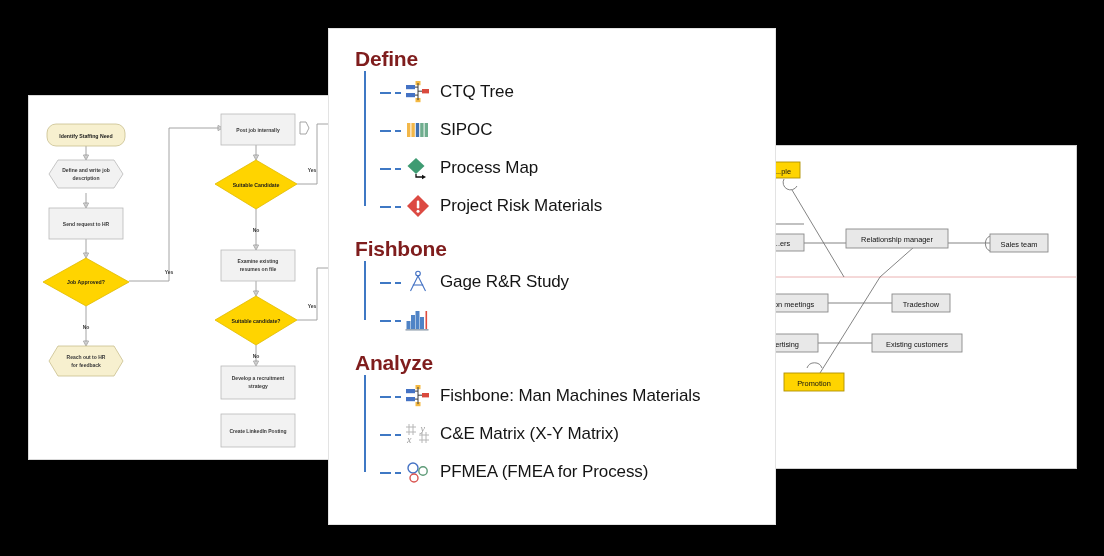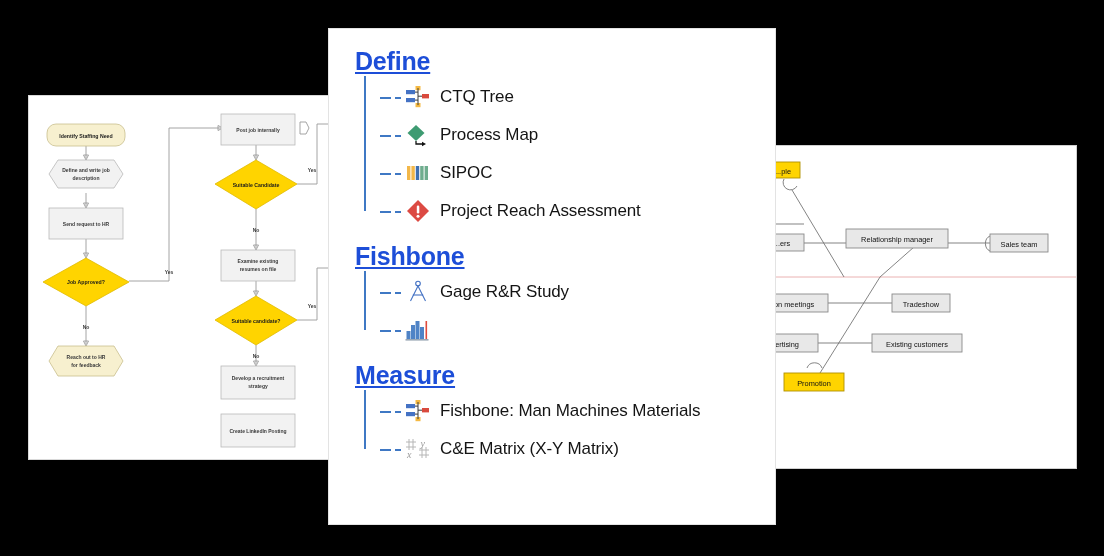--- a/index.html
+++ b/index.html
@@ -32,22 +32,22 @@
   .fb-txt{font-family:"Liberation Sans",sans-serif;font-size:7.4px;
           fill:#111;text-anchor:middle;}
   .fb-line{stroke:#6e6e6e;stroke-width:.85;fill:none;}
   .fb-spine{stroke:#e8a9a9;stroke-width:.9;fill:none;}
   .fb-gut{stroke:#9a9a9a;stroke-width:.9;fill:none;}
 
   
   #tools-panel{left:328px;top:28px;width:448px;height:497px;
                border:1px solid #e3e3e3;}
   .tools-inner{padding:18px 0 0 26px;}
-  .sec-head{font-size:25px;font-weight:bold;color:#1d4ed8;
-            letter-spacing:-.2px;margin:0 0 2px 0;text-decoration:underline;}
+  .sec-head{font-size:21px;font-weight:bold;color:#7f1d1d;
+            letter-spacing:-.2px;margin:0 0 2px 0;}
   .sec-head.measure{margin-top:12px;}
   .sec-head.analyze{margin-top:12px;}
   .tree{position:relative;padding-left:16px;}
   .tree-item{position:relative;height:38px;display:flex;align-items:center;}
   
   .tree::before{content:"";position:absolute;left:9px;top:-2px;bottom:19px;
       width:0;border-left:2.4px solid #3f78c4;}
   
   .tree-item::before{content:"";position:absolute;left:9px;top:50%;
       width:11px;height:0;border-top:2.4px solid #3f78c4;}
@@ -258,50 +258,50 @@
             <rect x="17" y="10" width="7" height="4.4" fill="#D94A3D"></rect>
             <path d="M10,8.1 H13 M10,16.1 H13 M13,4.1 V21.1 M13,12.2 H17" stroke="#3a3a3a" stroke-width="1" fill="none"></path>
           </svg>
         </span>
         <span class="tool-label">CTQ Tree</span>
       </div>
 
       <div class="tree-item">
         <span class="ic">
           <svg width="26" height="26" viewBox="0 0 26 26">
-            <polygon points="11,3 19.5,11 11,19 2.5,11" fill="#3E9B72"></polygon>
-            <path d="M11,19 L11,22 L18,22" stroke="#111" stroke-width="1.3" fill="none"></path>
-            <path d="M17,19.8 L21,22 L17,24.2 Z" fill="#111"></path>
-          </svg>
-        </span>
-        <span class="tool-label">Process Map</span>
-      </div>
-
-      <div class="tree-item">
-        <span class="ic">
-          <svg width="26" height="26" viewBox="0 0 26 26">
             <rect x="2" y="6" width="3.4" height="14" fill="#F2B749"></rect>
             <rect x="6.4" y="6" width="3.4" height="14" fill="#F2B749"></rect>
             <rect x="10.8" y="6" width="3.4" height="14" fill="#3E6FB0"></rect>
             <rect x="15.2" y="6" width="3.4" height="14" fill="#6FAD8E"></rect>
             <rect x="19.6" y="6" width="3.4" height="14" fill="#6FAD8E"></rect>
           </svg>
         </span>
         <span class="tool-label">SIPOC</span>
       </div>
 
       <div class="tree-item">
         <span class="ic">
           <svg width="26" height="26" viewBox="0 0 26 26">
+            <polygon points="11,3 19.5,11 11,19 2.5,11" fill="#3E9B72"></polygon>
+            <path d="M11,19 L11,22 L18,22" stroke="#111" stroke-width="1.3" fill="none"></path>
+            <path d="M17,19.8 L21,22 L17,24.2 Z" fill="#111"></path>
+          </svg>
+        </span>
+        <span class="tool-label">Process Map</span>
+      </div>
+
+      <div class="tree-item">
+        <span class="ic">
+          <svg width="26" height="26" viewBox="0 0 26 26">
             <polygon points="13,2 24,13 13,24 2,13" fill="#DC4A43"></polygon>
             <rect x="11.8" y="7.5" width="2.5" height="8" rx="1.2" fill="#fff"></rect>
             <circle cx="13" cy="18.3" r="1.5" fill="#fff"></circle>
           </svg>
         </span>
-        <span class="tool-label">Project Reach Assessment</span>
+        <span class="tool-label">Project Risk Materials</span>
       </div>
     </div>
 
     <div class="sec-head measure">Fishbone</div>
     <div class="tree">
 
       <div class="tree-item">
         <span class="ic">
           <svg width="26" height="26" viewBox="0 0 26 26">
             <circle cx="13" cy="4.5" r="2.3" fill="none" stroke="#4472C4" stroke-width="1.1"></circle>
@@ -319,21 +319,21 @@
             <rect x="6" y="8" width="4" height="14" fill="#4F83C6"></rect>
             <rect x="10.5" y="4" width="4" height="18" fill="#4F83C6"></rect>
             <rect x="15" y="10" width="4" height="12" fill="#4F83C6"></rect>
             <rect x="20.5" y="4" width="1.6" height="18" fill="#E04B3C"></rect>
             <rect x="0.5" y="22" width="23" height="1.6" fill="#9aa7b5"></rect>
           </svg>
         </span>
       </div>
     </div>
 
-    <div class="sec-head analyze">Measure</div>
+    <div class="sec-head analyze">Analyze</div>
     <div class="tree">
 
       <div class="tree-item">
         <span class="ic">
           <svg width="26" height="26" viewBox="0 0 26 26">
             <rect x="1" y="6" width="9" height="4.2" fill="#4472C4"></rect>
             <rect x="1" y="14" width="9" height="4.2" fill="#4472C4"></rect>
             <rect x="10.5" y="2" width="5" height="4.2" fill="#F5B942"></rect>
             <rect x="10.5" y="19" width="5" height="4.2" fill="#F5B942"></rect>
             <rect x="17" y="10" width="7" height="4.4" fill="#D94A3D"></rect>
@@ -350,16 +350,26 @@
               <path d="M1,6 H11 M1,11 H11 M4,3 V14 M8,3 V14"></path>
               <path d="M14,14 H24 M14,19 H24 M17,11 V22 M21,11 V22"></path>
             </g>
             <text x="15.5" y="11" font-family="Liberation Serif, serif" font-size="10" font-style="italic" fill="#9a9a9a">y</text>
             <text x="2" y="22" font-family="Liberation Serif, serif" font-size="10" font-style="italic" fill="#9a9a9a">x</text>
           </svg>
         </span>
         <span class="tool-label">C&amp;E Matrix (X-Y Matrix)</span>
       </div>
 
+      <div class="tree-item">
+        <span class="ic">
+          <svg width="26" height="26" viewBox="0 0 26 26">
+            <circle cx="8" cy="9" r="5" fill="none" stroke="#4472C4" stroke-width="1.4"></circle>
+            <circle cx="18" cy="12" r="4.2" fill="none" stroke="#5E9B78" stroke-width="1.4"></circle>
+            <circle cx="9" cy="19" r="4" fill="none" stroke="#D9534F" stroke-width="1.4"></circle>
+          </svg>
+        </span>
+        <span class="tool-label">PFMEA (FMEA for Process)</span>
+      </div>
     </div>
 
   </div>
 </div>
 
 </body></html>

